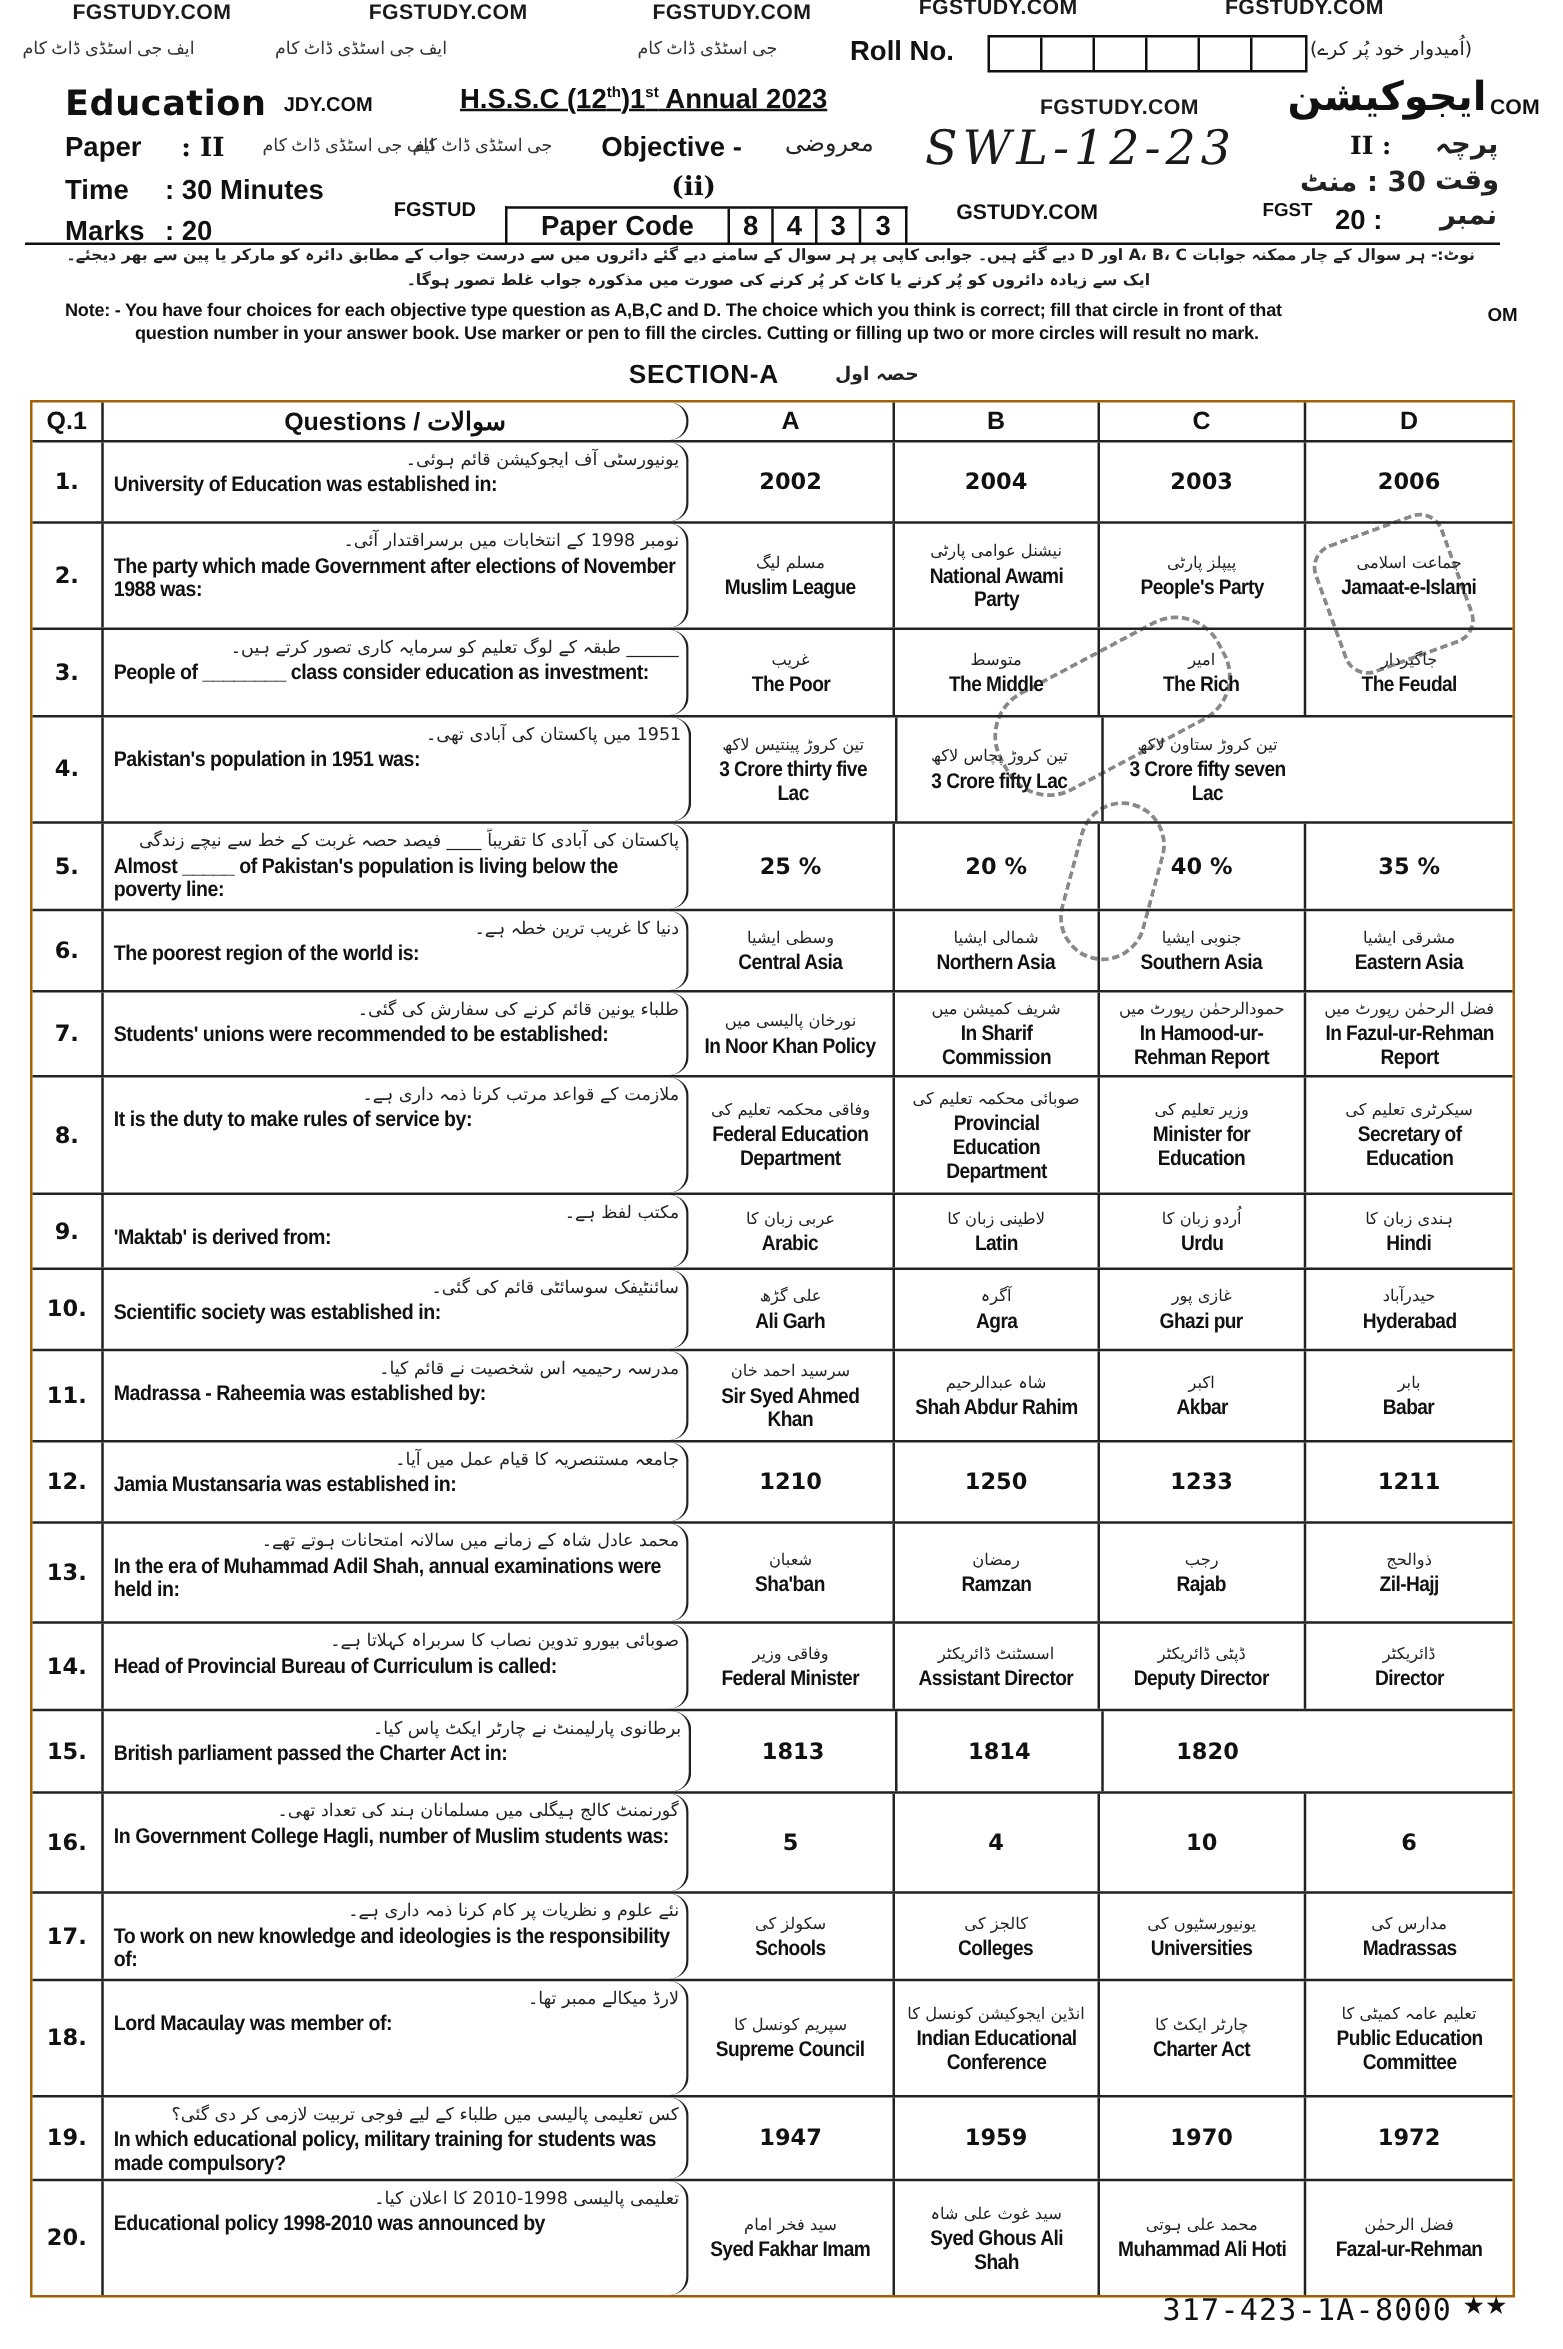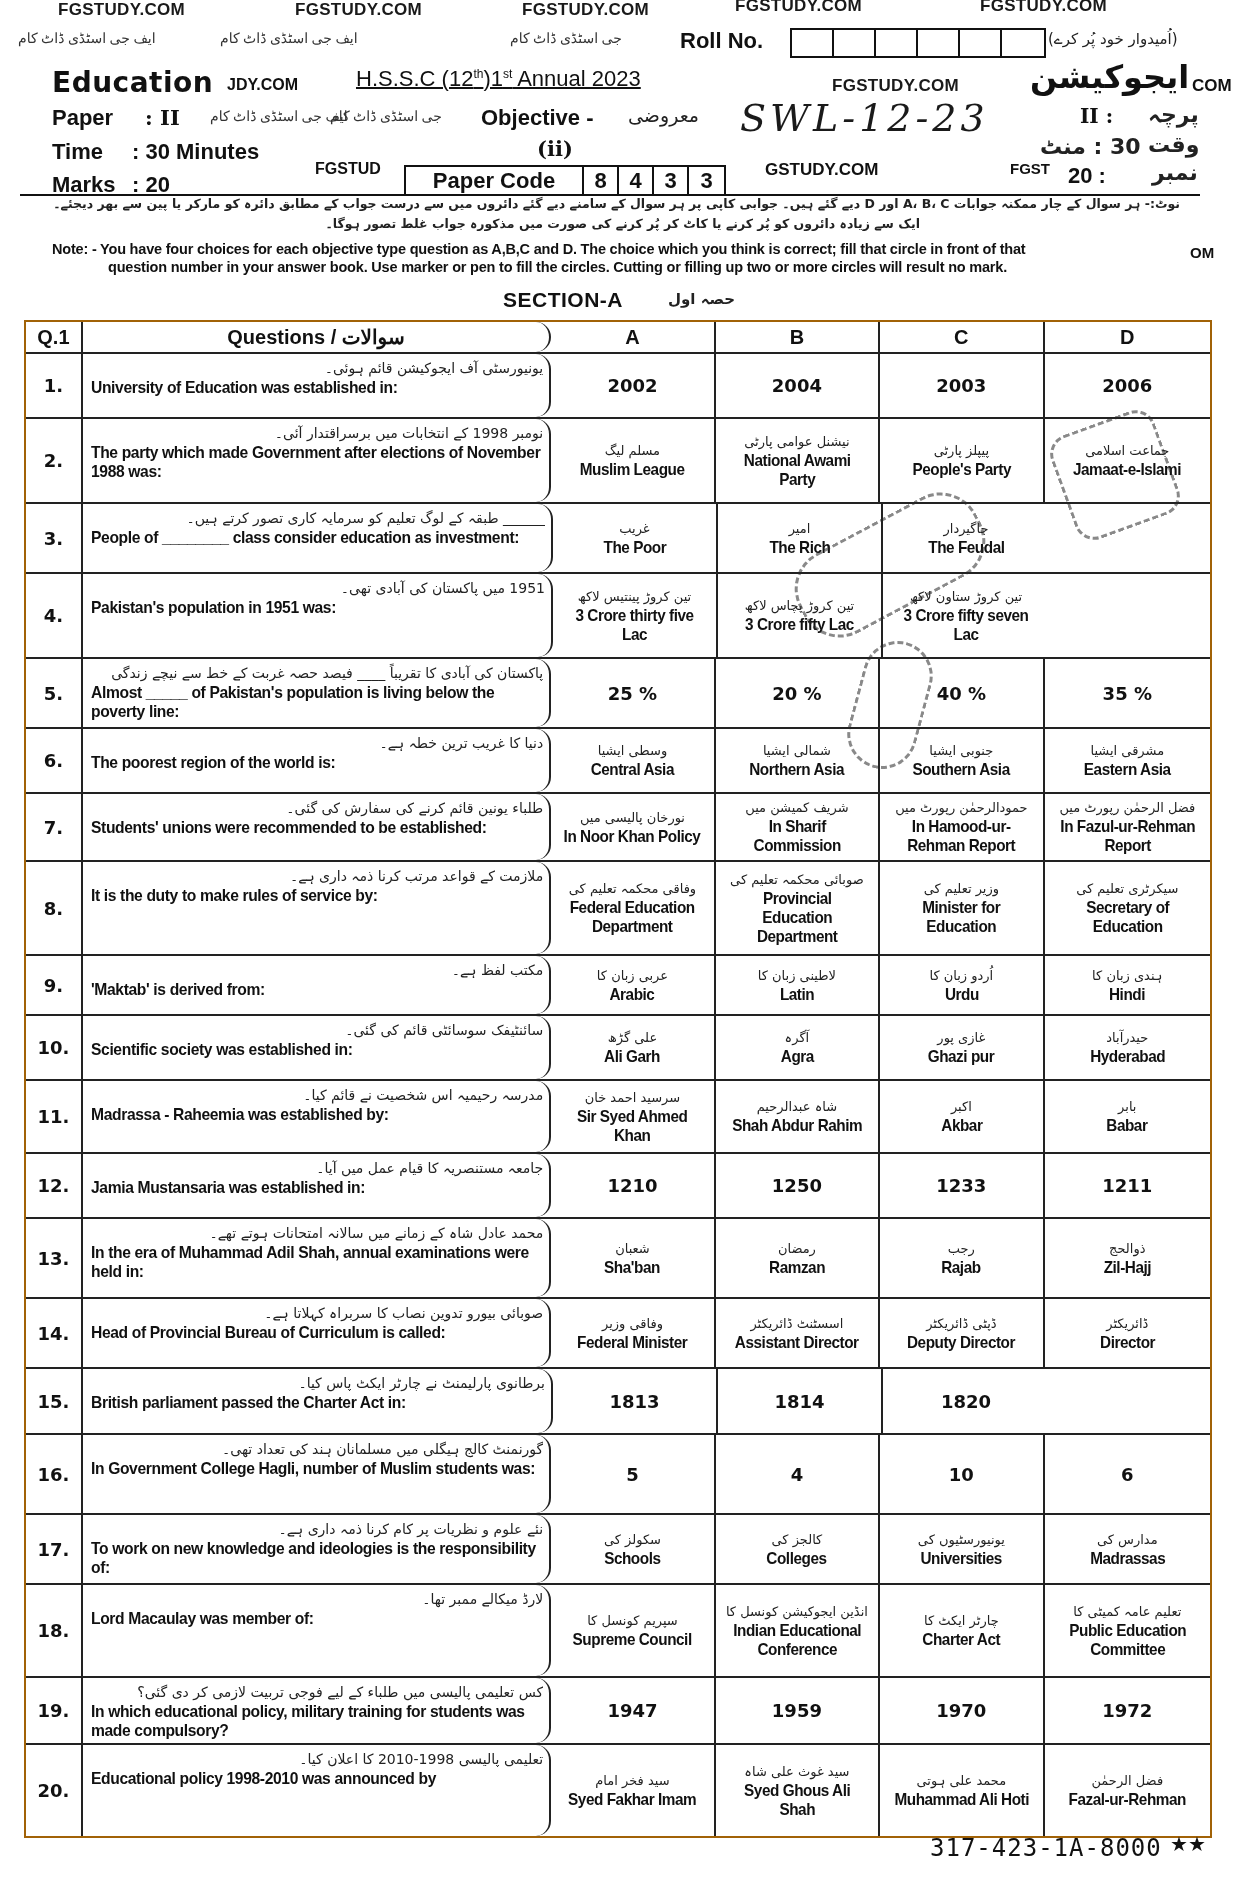--- a/index.html
+++ b/index.html
@@ -4,21 +4,21 @@
 <style>
   * { box-sizing: border-box; margin: 0; padding: 0; }
   html, body { width: 1250px; height: 1879px; background: #ffffff; overflow: hidden; }
   body { position: relative; font-family: "Liberation Sans", sans-serif; color: #111; }
   .abs { position: absolute; white-space: nowrap; }
   .wm { font-family: "Liberation Sans", sans-serif; font-weight: bold; font-size: 17px; color: #1a1a1a; letter-spacing: 0.3px; }
   .urdu { font-family: "DejaVu Sans", sans-serif; font-size: 15px; direction: rtl; color: #222; }
   .urdu-wm { font-family: Liberation Serif, serif; font-size: 14px; color: #333; direction: rtl; }
   .hdr-lbl { font-weight: bold; font-size: 22px; }
   .big-title { font-family: "DejaVu Sans", sans-serif; font-weight: 900; font-size: 28px; letter-spacing: 0.5px; }
-  .hssc { font-weight: normal; font-size: 22px; text-decoration: underline; text-decoration-thickness: 2px; }
+  .hssc { font-weight: bold; font-size: 22px; text-decoration: underline; text-decoration-thickness: 2px; margin-left: 12px; }
   .roll-box { position: absolute; left: 790px; top: 28px; display: flex; border: 2px solid #111; height: 30px; }
   .roll-cell { width: 42px; height: 100%; border-right: 2px solid #111; }
   .roll-cell:last-child { border-right: none; }
   .pc-box { position: absolute; left: 404px; top: 165px; display: flex; border: 2px solid #111; border-bottom: none; height: 30px; }
   .pc-cell { border-right: 2px solid #111; font-weight: bold; font-size: 22px; display: flex; align-items: center; justify-content: center; }
   .pc-cell:last-child { border-right: none; }
   .hline { position: absolute; height: 2px; background: #111; }
   .note { font-family: "Liberation Sans", sans-serif; font-weight: bold; font-size: 14.5px; letter-spacing: -0.2px; }
   .section-title { font-weight: 900; font-size: 21px; letter-spacing: 0.5px; }
   .handwrite { font-family: "DejaVu Serif", serif; font-style: italic; font-size: 38px; color: #1a1a1a; letter-spacing: 4px; }
@@ -171,20 +171,24 @@
       <div class="cell c-q">3.</div>
       <div class="cell c-text">
         <div class="q-urdu">______ طبقہ کے لوگ تعلیم کو سرمایہ کاری تصور کرتے ہیں۔</div>
         <div class="q-en">People of ________ class consider education as investment:</div>
       </div>
       <div class="cell c-opt">
         <div class="o-urdu">غریب</div>
         <div class="o-en">The Poor</div>
       </div>
       <div class="cell c-opt">
+        <div class="o-urdu">متوسط</div>
+        <div class="o-en">The Middle</div>
+      </div>
+      <div class="cell c-opt">
         <div class="o-urdu">امیر</div>
         <div class="o-en">The Rich</div>
       </div>
       <div class="cell c-opt">
         <div class="o-urdu">جاگیردار</div>
         <div class="o-en">The Feudal</div>
       </div>
     </div>
     <div class="row" style="height: 85px;">
       <div class="cell c-q">4.</div>

